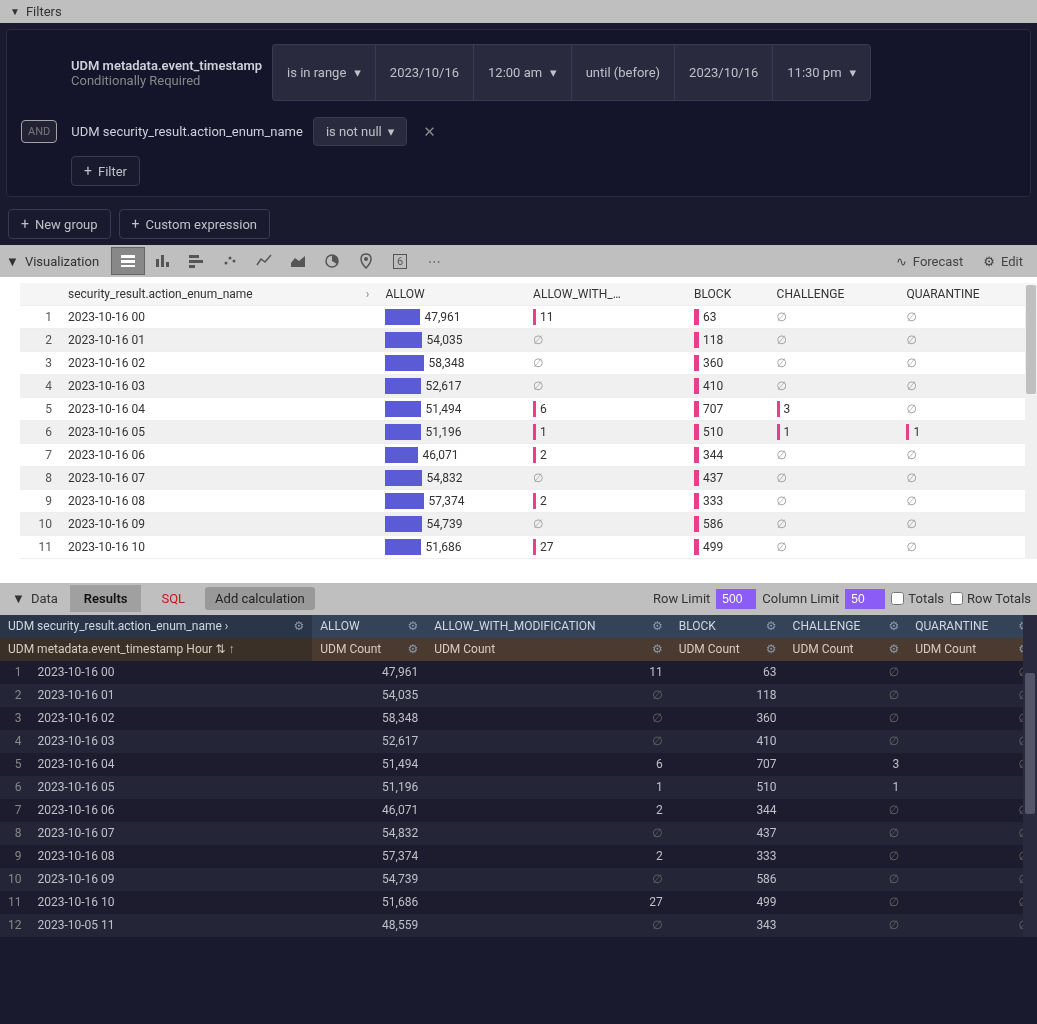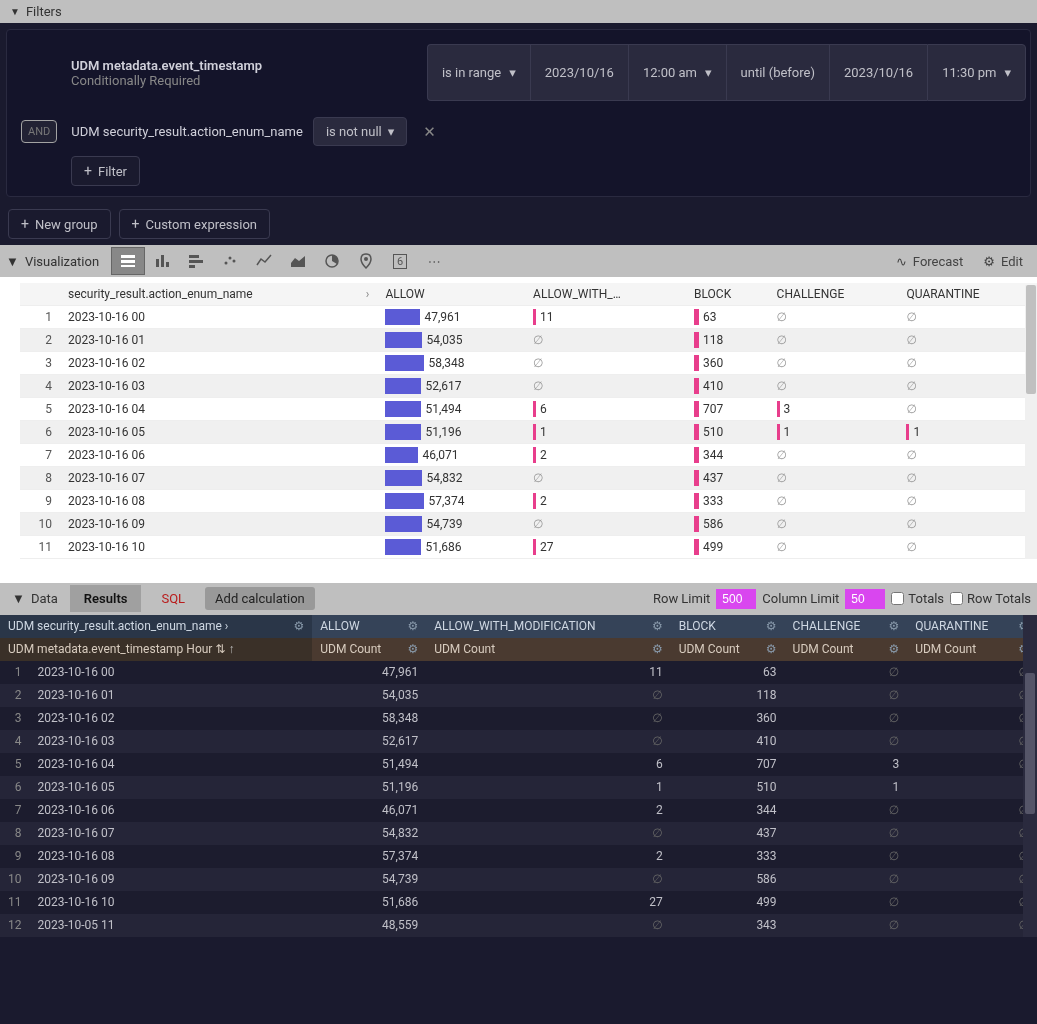--- a/index.html
+++ b/index.html
@@ -3,21 +3,21 @@
 <meta charset="utf-8">
 <style>
 * { box-sizing: border-box; margin: 0; padding: 0; }
 body { font-family: -apple-system, BlinkMacSystemFont, "Segoe UI", Roboto, sans-serif; background: #1a1a2e; color: #c0c0c8; font-size: 13px; width: 1037px; }
 
 
 .section-header { background: #bfbfbf; color: #333; padding: 4px 10px; display: flex; align-items: center; gap: 6px; font-size: 13px; cursor: pointer; }
 .section-header .arrow { font-size: 10px; }
 
 .filters-body { background: #14142a; border: 1px solid #2a2a40; margin: 6px; padding: 10px 4px 10px 4px; border-radius: 4px; }
-.filter-row { display: flex; align-items: center; gap: 10px; padding: 4px 0 12px 60px; justify-content: space-between; }
+.filter-row { display: flex; align-items: center; gap: 10px; padding: 4px 0 12px 60px; }
 .filter-row2 { display: flex; align-items: center; gap: 10px; padding: 4px 0 10px 10px; }
 
 .filter-field-label { color: #d0d0da; font-weight: 600; font-size: 13px; }
 .filter-sub { color: #888; font-size: 13px; }
 
 .btn { background: #2a2a3e; border: 1px solid #3a3a50; color: #c0c0c8; padding: 6px 12px; border-radius: 4px; cursor: pointer; display: inline-flex; align-items: center; gap: 6px; font-size: 13px; }
 .btn-dark { background: #1a1a2e; }
 .btn-group { display: flex; }
 .btn-group .seg { background: #2a2a3e; border: 1px solid #3a3a50; color: #c0c0c8; padding: 20px 14px; border-right: none; display: flex; align-items: center; gap: 8px; }
 .btn-group .seg:first-child { border-radius: 4px 0 0 4px; }
@@ -58,21 +58,21 @@
 .row-chevron { float: right; color: #888; }
 
 
 .data-header { background: #bfbfbf; color: #333; display: flex; align-items: center; padding: 0 6px; gap: 6px; height: 32px; }
 .data-header .title { display: flex; align-items: center; gap: 6px; padding: 4px 6px; }
 .tab { padding: 6px 14px; color: #b91c1c; cursor: pointer; }
 .tab.active { background: #a0a0a0; color: #111; font-weight: 600; }
 .add-calc { background: #999; padding: 4px 10px; border-radius: 3px; color: #222; cursor: pointer; }
 .data-spacer { flex: 1; }
 .limit-group { display: flex; align-items: center; gap: 6px; }
-.limit-input { background: #d946ef; color: #fff; border: none; padding: 3px 6px; width: 40px; text-align: left; font-size: 12px; }
+.limit-input { background: #8b5cf6; color: #fff; border: none; padding: 3px 6px; width: 40px; text-align: left; font-size: 12px; }
 .chk { display: flex; align-items: center; gap: 4px; }
 .chk input { accent-color: #555; }
 
 
 .data-table-wrap { background: #1f1f30; position: relative; }
 .data-table { width: 100%; border-collapse: collapse; font-size: 12px; }
 .data-table th, .data-table td { padding: 4px 8px; height: 23px; white-space: nowrap; }
 .dt-head1 th { background: #354358; color: #cfd8e3; font-weight: 400; text-align: left; position: relative; }
 .dt-head1 th.first { background: #2a3648; }
 .dt-head2 th { background: #4a3a30; color: #d8ccbf; font-weight: 400; text-align: left; }

